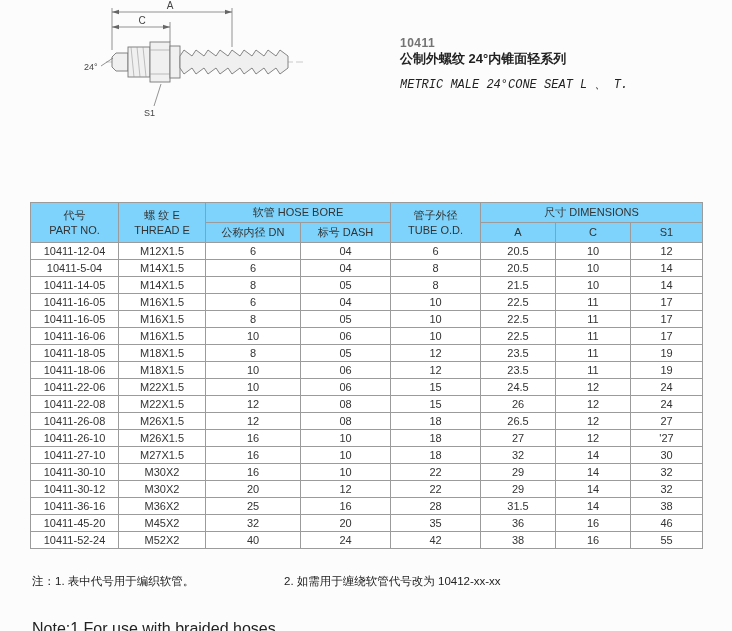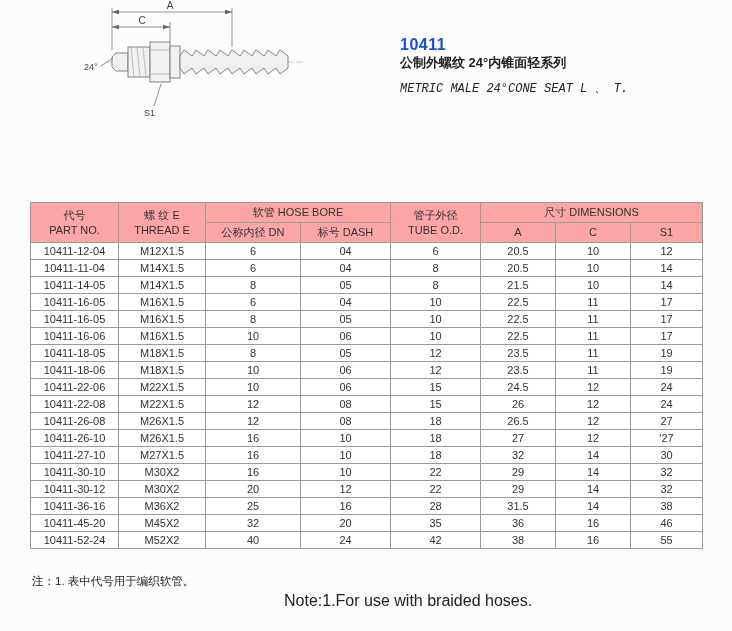--- a/index.html
+++ b/index.html
@@ -9,34 +9,34 @@
     position: relative;
     background: #fcfcfc;
     font-family: "Liberation Sans", sans-serif;
     color: #333;
     overflow: hidden;
   }
   .drawing { position: absolute; left: 82px; top: 0; }
   .drawing svg text { font-family: "Liberation Sans", sans-serif; fill: #444; }
 
   .title-block { position: absolute; left: 400px; top: 36px; }
-  .part-number { font-size: 16px; font-weight: bold; color: #1d4ed8; letter-spacing: 0.5px; }
+  .part-number { font-size: 12px; font-weight: bold; color: #737373; letter-spacing: 0.5px; }
   .subtitle-cn { font-size: 13px; font-weight: bold; margin-top: 0; color: #222; }
   .subtitle-en { font-size: 12px; margin-top: 8px; color: #222; font-family: "Liberation Mono", monospace; font-style: italic; }
 
   table.spec {
     position: absolute; left: 30px; top: 202px; width: 672px;
     border-collapse: collapse; table-layout: fixed;
   }
   .spec th, .spec td {
     border: 1px solid #9b9b9b;
     text-align: center; vertical-align: middle;
     font-size: 11px; padding: 1px 2px;
   }
-  .spec thead th { background: #fca5a5; font-weight: normal; height: 20px; line-height: 1.3; color: #333; }
+  .spec thead th { background: #7dd3fc; font-weight: normal; height: 20px; line-height: 1.3; color: #333; }
   .spec tbody td { height: 17px; background: #fff; color: #333; }
 
   .notes {
     position: absolute; left: 32px; top: 574px;
     display: grid; grid-template-columns: 252px auto; row-gap: 14px;
     font-size: 11.5px; color: #222; line-height: 14px;
   }
   .note-en { font-family: Liberation Sans, sans-serif; font-size: 16px; margin-top: 20px; }
 </style>
 </head>
@@ -130,21 +130,21 @@
         <td>10411-12-04</td>
         <td>M12X1.5</td>
         <td>6</td>
         <td>04</td>
         <td>6</td>
         <td>20.5</td>
         <td>10</td>
         <td>12</td>
       </tr>
       <tr>
-        <td>10411-11-04</td>
+        <td>10411-5-04</td>
         <td>M14X1.5</td>
         <td>6</td>
         <td>04</td>
         <td>8</td>
         <td>20.5</td>
         <td>10</td>
         <td>14</td>
       </tr>
       <tr>
         <td>10411-14-05</td>
@@ -304,14 +304,15 @@
         <td>42</td>
         <td>38</td>
         <td>16</td>
         <td>55</td>
       </tr>
     </tbody>
 </table>
 
 <div class="notes">
   <div class="note-cn">注：1. 表中代号用于编织软管。</div>
+  <div class="note-cn">2. 如需用于缠绕软管代号改为 10412-xx-xx</div>
   <div class="note-en">Note:1.For use with braided hoses.</div>
 </div>
 
 </body></html>

